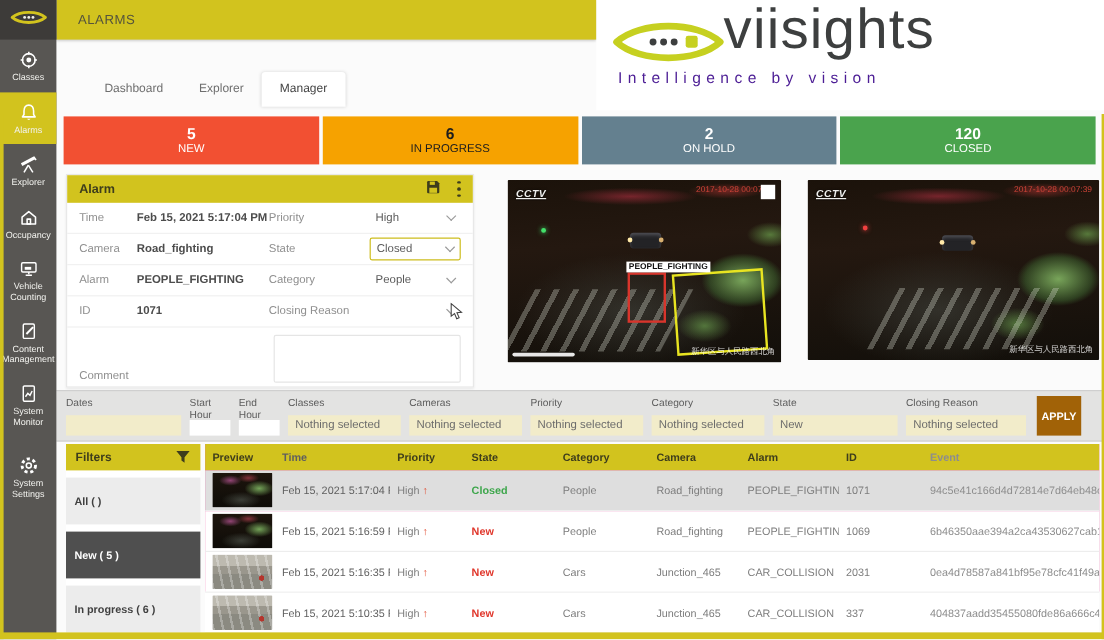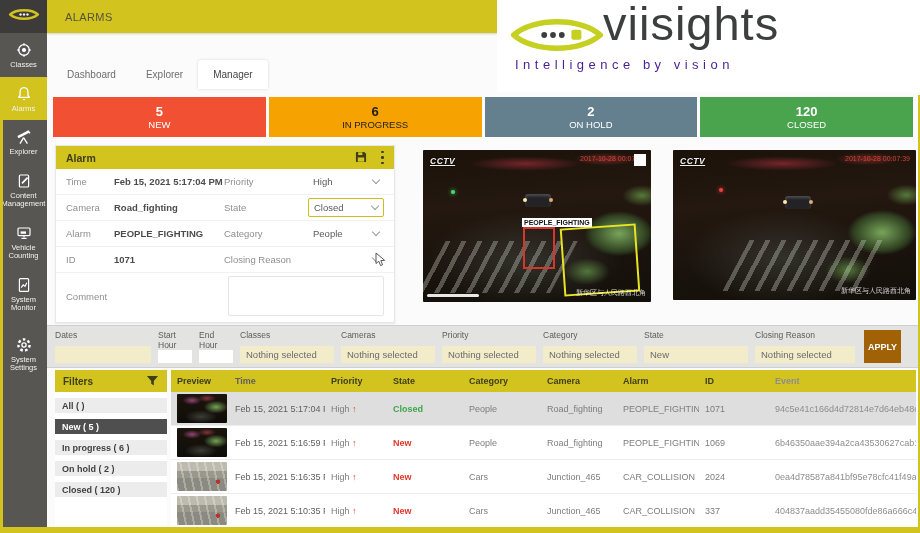--- a/index.html
+++ b/index.html
@@ -15,41 +15,41 @@
   .sb-item{display:flex;flex-direction:column;align-items:center;gap:2px;padding:8px 1px 7px;color:#f2f2ee;font-size:7.5px;line-height:8.5px;text-align:center;cursor:pointer;}
   .sb-item.active{background:#d2c31e;}
   .sb-item svg{display:block;}
   
   .topbar{position:absolute;left:47px;top:0;width:450px;height:33px;background:#d2c31e;display:flex;align-items:center;padding-left:18px;box-sizing:border-box;font-size:11px;color:#55543c;letter-spacing:.4px;box-shadow:0 1px 2px rgba(0,0,0,.18);}
   .brand{position:absolute;left:497px;top:0;width:423px;height:92px;background:#fff;z-index:5;}
   .brand-eye{position:absolute;left:12px;top:10px;}
   .brand-name{position:absolute;left:106px;top:-4px;font-size:47px;color:#3d3f3f;letter-spacing:1px;}
   .brand-tag{position:absolute;left:18px;top:57px;font-size:13px;color:#4c1d95;letter-spacing:4.5px;}
   
-  .tabs{position:absolute;left:52px;top:60px;display:flex;z-index:4;}
+  .tabs{position:absolute;left:72px;top:60px;display:flex;z-index:4;}
   .tab{padding:9px 15px;font-size:10px;color:#6e6e6e;cursor:pointer;}
   .tab.active{background:#fff;color:#444;border-radius:3px 3px 0 0;box-shadow:0 0 3px rgba(0,0,0,.15);}
   
   .cards{position:absolute;left:53px;top:97px;width:860px;height:40px;display:flex;gap:3px;}
   .card{flex:1;display:flex;flex-direction:column;align-items:center;justify-content:center;color:#fff;cursor:pointer;}
   .card .num{font-size:13px;font-weight:bold;line-height:15px;}
   .card .lbl{font-size:9.5px;line-height:12px;}
   .card.dark{color:#1d1d1d;}
   
   .apanel{position:absolute;left:55px;top:145px;width:340px;height:178px;background:#fff;border:1px solid #e8e8e8;box-sizing:border-box;box-shadow:0 1px 2px rgba(0,0,0,.08);}
   .ap-head{height:23px;background:#d2c31e;display:flex;align-items:center;padding:0 10px;font-weight:bold;font-size:10.5px;color:#3e3d1c;}
   .ap-icons{margin-left:auto;display:flex;align-items:center;gap:14px;}
   .ap-row{display:flex;align-items:center;height:25px;border-bottom:1px solid #f1f1f1;padding:0 10px;font-size:9.5px;}
   .ap-l1{width:48px;color:#8f8f8f;}
   .ap-v1{width:110px;color:#4c4c4c;font-weight:bold;}
   .ap-l2{width:84px;color:#8f8f8f;}
   .ap-sel{display:flex;align-items:center;width:76px;height:19px;padding:0 5px;box-sizing:border-box;color:#5a5a5a;cursor:pointer;}
   .ap-sel.focused{border:1px solid #cdbd1e;border-radius:2px;}
   .chev{width:5px;height:5px;border-right:1.4px solid #9a9a9a;border-bottom:1.4px solid #9a9a9a;transform:rotate(45deg);margin-left:auto;margin-top:-3px;}
-  .ap-comment{display:flex;align-items:center;height:46px;padding:0 10px;font-size:9.5px;gap:22px;}
+  .ap-comment{display:flex;align-items:flex-end;height:46px;padding:0 10px;font-size:9.5px;gap:22px;}
   .ap-comment .ap-l1{color:#8f8f8f;}
   .comment-box{margin-left:92px;flex:1;height:38px;border:1px solid #e5e5e5;border-radius:2px;}
   .cursor-arrow{position:absolute;right:8px;top:106px;z-index:6;}
   
   .video{position:absolute;top:150px;height:152px;border-radius:1px;overflow:hidden;
     background:
       radial-gradient(ellipse 46px 30px at 86% 55%, rgba(125,172,94,.95), rgba(62,100,48,.55) 60%, transparent 75%),
       radial-gradient(ellipse 30px 18px at 72% 80%, rgba(96,140,70,.8), transparent 75%),
       radial-gradient(ellipse 26px 14px at 96% 30%, rgba(100,145,70,.8), transparent 75%),
       radial-gradient(ellipse 70px 9px at 45% 9%, rgba(190,50,70,.55), transparent 80%),
@@ -77,21 +77,21 @@
   .ff{display:flex;flex-direction:column;justify-content:space-between;}
   .ff-label{font-size:8.5px;font-weight:normal;color:#5c5c5c;}
   .ff-input{height:17px;background:#f2ecca;font-size:9.5px;color:#6b6b6b;display:flex;align-items:center;padding:0 6px;box-sizing:border-box;cursor:pointer;}
   .ff-input.white{background:#fff;}
   .w96{width:96px;}.w34{width:34px;}.w94{width:94px;}.w104{width:104px;}.w100{width:100px;}
   .apply-btn{width:37px;margin-left:2px;background:#a16207;color:#fff;font-size:9px;font-weight:bold;display:flex;align-items:center;justify-content:center;cursor:pointer;}
   
   .fpanel{position:absolute;left:55px;top:370px;width:112px;height:157px;background:#fff;z-index:2;}
   .fp-head{height:22px;background:#d2c31e;display:flex;align-items:center;padding:0 8px;font-size:10px;font-weight:bold;color:#3e3d1c;}
   .fp-head svg{margin-left:auto;}
-  .fp-item{margin-top:6px;height:15px;background:#ececec;display:flex;align-items:center;padding:0 7px;font-size:9px;font-weight:bold;color:#3f3f3f;cursor:pointer;}
+  .fp-item{margin-top:6px;height:15px;background:#ececec;display:flex;align-items:center;padding:12px 7px;font-size:9px;font-weight:bold;color:#3f3f3f;cursor:pointer;}
   .fp-item.active{background:#4f4f4f;color:#fff;}
   
   .tbl{position:absolute;left:171px;top:370px;width:745px;height:123px;background:#ec4899;z-index:2;}
   .t-head{height:22px;background:#d2c31e;display:flex;align-items:center;font-size:9px;font-weight:bold;color:#3e3d1c;}
   .t-head>div{padding:0 6px;box-sizing:border-box;}
   .t-row{display:flex;align-items:center;height:33px;border-bottom:1px solid #ededed;font-size:9px;color:#7d7d7d;cursor:pointer;background:#fff;}
   .t-row.selected{background:#dedede;}
   .t-row>div{padding:0 6px;box-sizing:border-box;overflow:hidden;white-space:nowrap;}
   .c-prev{width:58px;}.c-time{width:96px;color:#5f5f5f;}.c-pri{width:62px;}.c-state{width:76px;font-weight:bold;}
   .c-cat{width:78px;}.c-cam{width:76px;}.c-alarm{width:82px;}.c-id{width:70px;}.c-event{flex:1;color:#8d8d8d;}
@@ -173,37 +173,46 @@
           <line x1="3" y1="9.2" x2="13.6" y2="3.6" stroke-width="2.6"></line>
           <line x1="13" y1="2.6" x2="15" y2="5.4" stroke-width="1.4"></line>
           <line x1="8.6" y1="9.6" x2="5" y2="15.6" stroke-width="1.3"></line>
           <line x1="8.6" y1="9.6" x2="12.4" y2="15.6" stroke-width="1.3"></line>
         </svg>
       </span>
       <span>Explorer</span>
     </div>
     <div class="sb-item">
       <span>
-        <svg width="18" height="18" viewBox="0 0 18 18" fill="none" stroke="#fff" stroke-width="1.2">
-          <rect x="4.4" y="3" width="9.2" height="12" rx="1"></rect>
-          <line x1="7" y1="11.4" x2="12.6" y2="5.6" stroke-width="1.7"></line>
-        </svg>
-      </span>
-      <span>Content Management</span>
+        <svg width="18" height="18" viewBox="0 0 18 18" fill="none" stroke="#fff" stroke-width="1.3" stroke-linejoin="round">
+          <path d="M3.4 9 L9 4.4 L14.6 9 V14.6 H3.4 Z"></path>
+            <rect x="7.6" y="10.6" width="2.8" height="4"></rect>
+        </svg>
+      </span>
+      <span>Occupancy</span>
     </div>
     <div class="sb-item">
       <span>
         <svg width="18" height="18" viewBox="0 0 18 18" fill="none" stroke="#fff" stroke-width="1.2">
           <rect x="3" y="4" width="12" height="7.6" rx="1"></rect>
           <rect x="5.6" y="7.4" width="5.4" height="2.4" fill="#fff" stroke="none"></rect>
           <line x1="9" y1="11.6" x2="9" y2="13.6"></line>
             <line x1="6.4" y1="14.4" x2="11.6" y2="14.4"></line>
         </svg>
       </span>
       <span>Vehicle Counting</span>
+    </div>
+    <div class="sb-item">
+      <span>
+        <svg width="18" height="18" viewBox="0 0 18 18" fill="none" stroke="#fff" stroke-width="1.2">
+          <rect x="4.4" y="3" width="9.2" height="12" rx="1"></rect>
+          <line x1="7" y1="11.4" x2="12.6" y2="5.6" stroke-width="1.7"></line>
+        </svg>
+      </span>
+      <span>Content Management</span>
     </div>
     <div class="sb-item">
       <span>
         <svg width="18" height="18" viewBox="0 0 18 18" fill="none" stroke="#fff" stroke-width="1.2">
           <rect x="4.4" y="2.6" width="9.2" height="12.8" rx="1"></rect>
           <polyline points="6.2,11.6 8.2,8.8 10,10.4 11.8,6.8"></polyline>
         </svg>
       </span>
       <span>System Monitor</span>
     </div>
@@ -457,21 +466,21 @@
     <div class="t-row">
       <div class="c-prev">
           <div class="thumb day"></div>
         </div>
       <div class="c-time">Feb 15, 2021 5:16:35 PM</div>
       <div class="c-pri"><span>High</span> <span class="pri-arrow">↑</span></div>
       <div class="c-state state-new">New</div>
       <div class="c-cat">Cars</div>
       <div class="c-cam">Junction_465</div>
       <div class="c-alarm">CAR_COLLISION</div>
-      <div class="c-id">2024</div>
+      <div class="c-id">2031</div>
       <div class="c-event">0ea4d78587a841bf95e78cfc41f49af6</div>
     </div>
 
     <div class="t-row">
       <div class="c-prev">
           <div class="thumb day"></div>
         </div>
       <div class="c-time">Feb 15, 2021 5:10:35 PM</div>
       <div class="c-pri"><span>High</span> <span class="pri-arrow">↑</span></div>
       <div class="c-state state-new">New</div>

